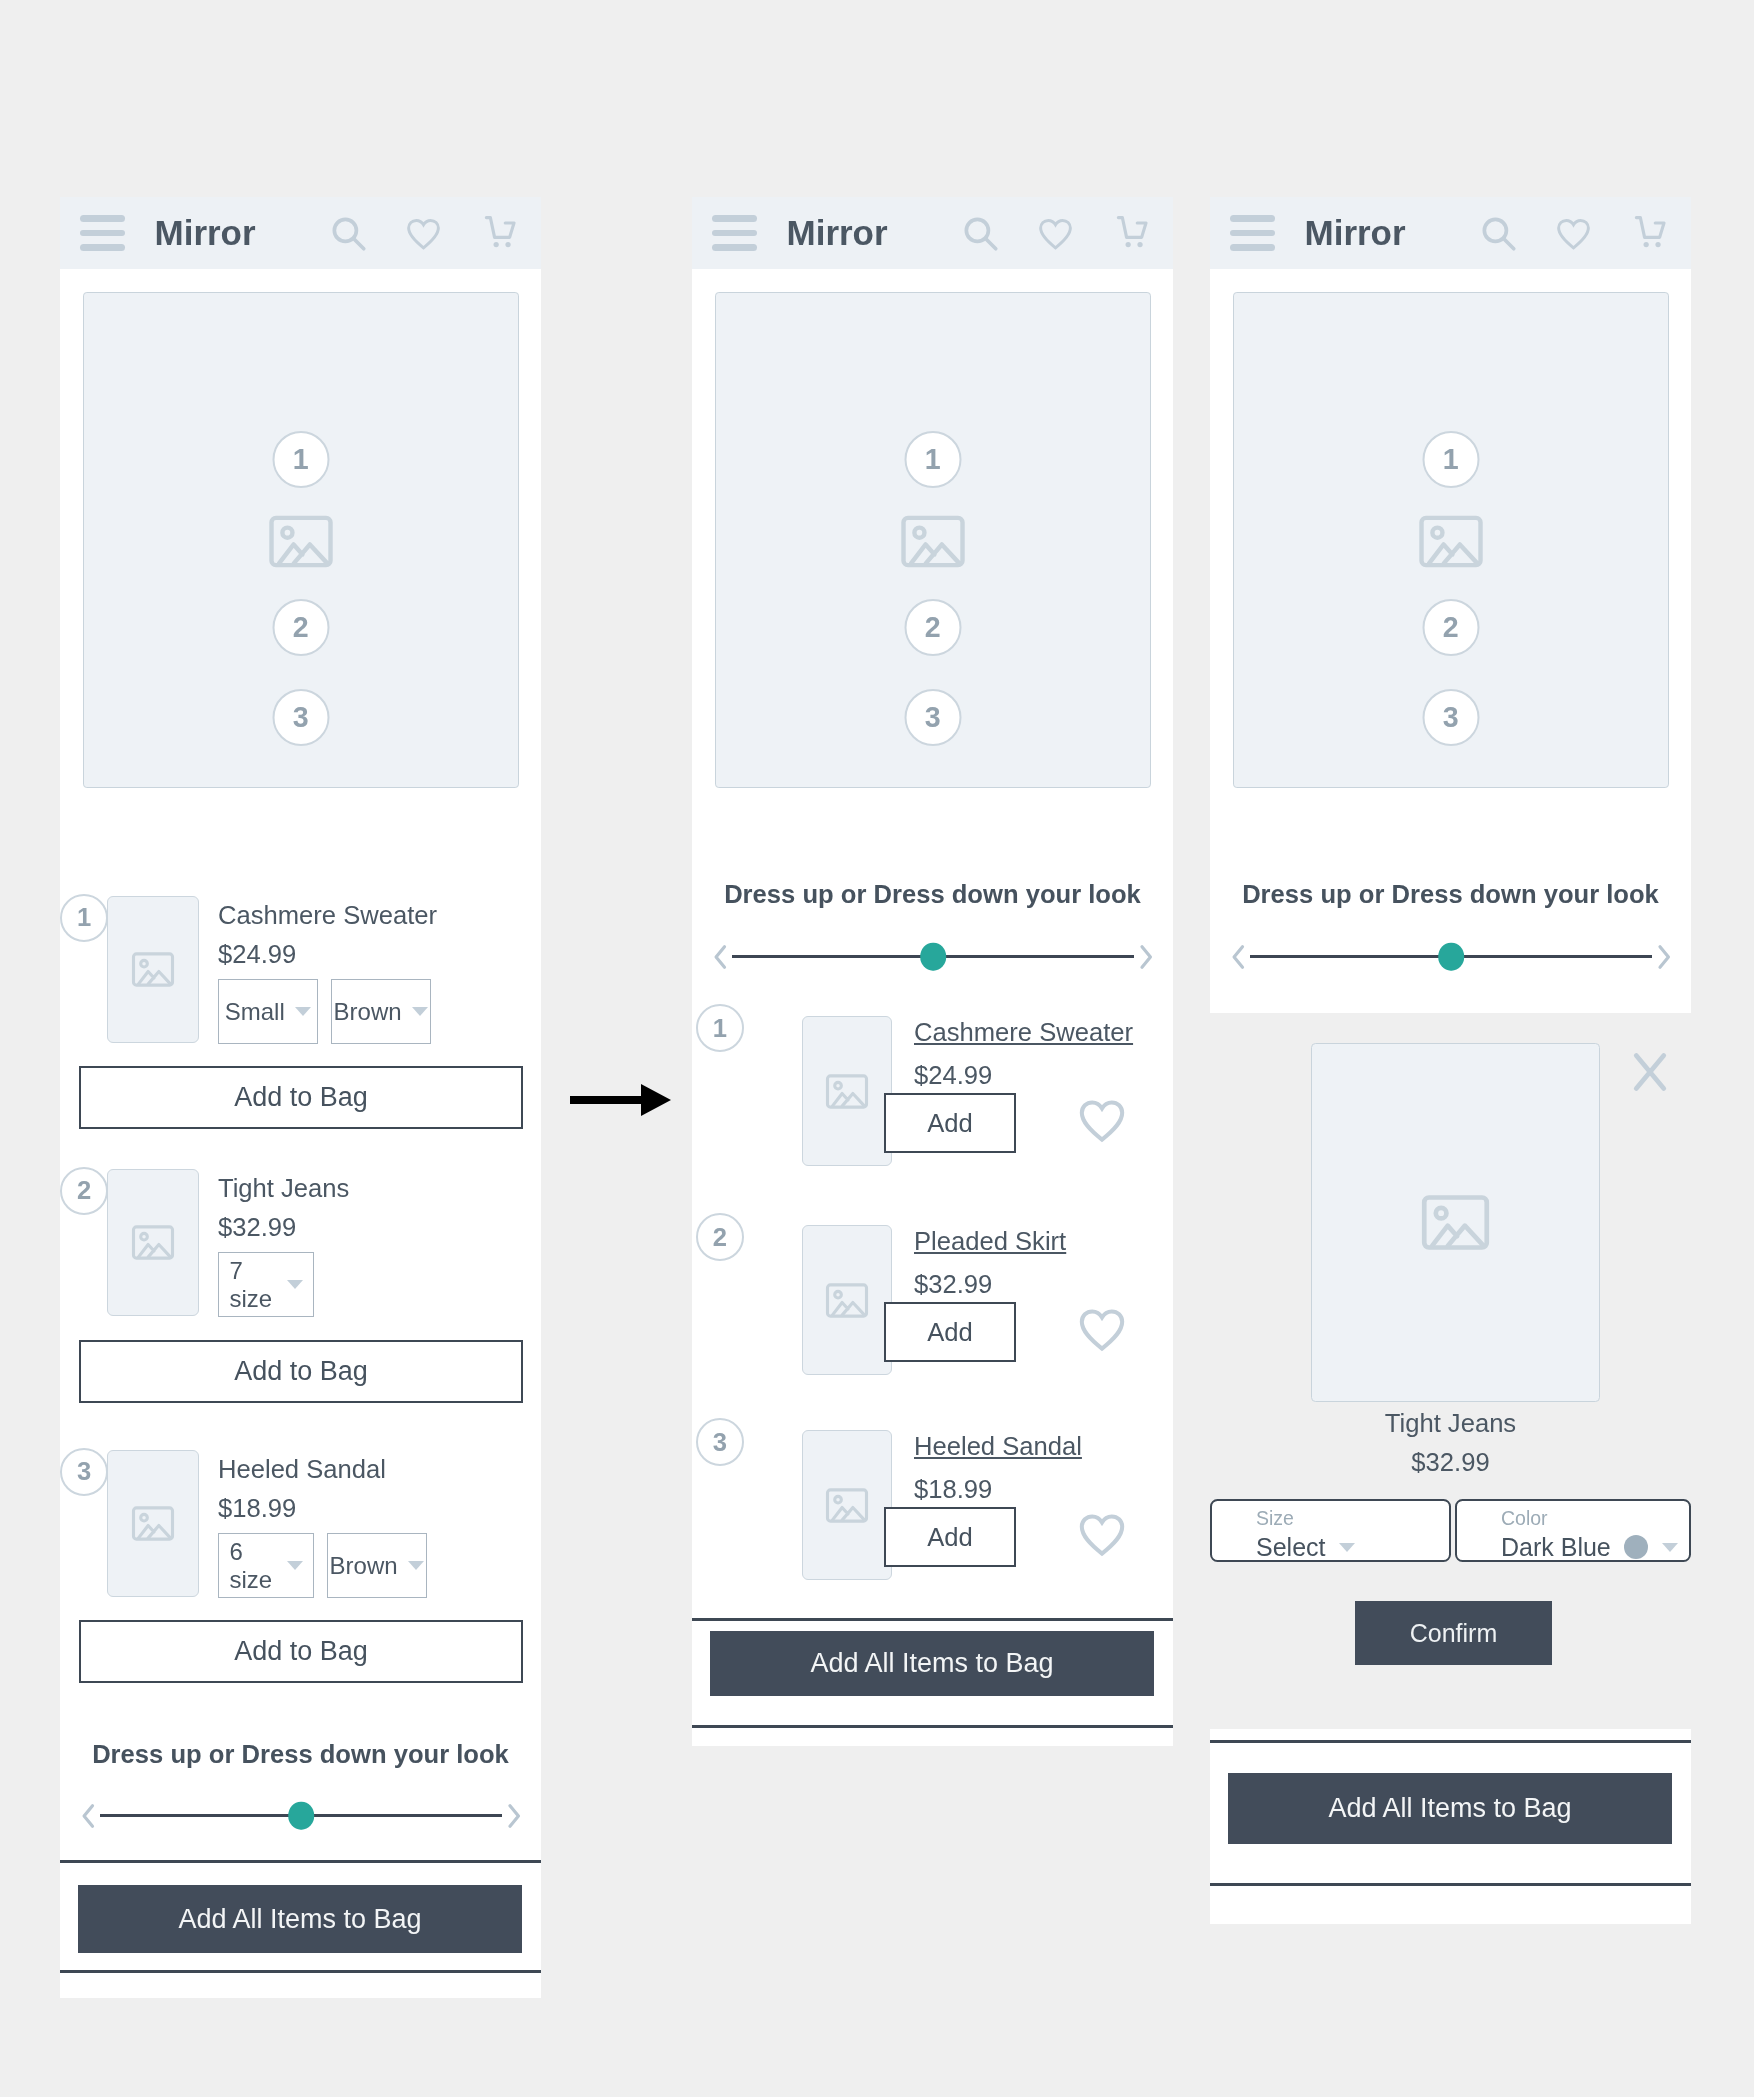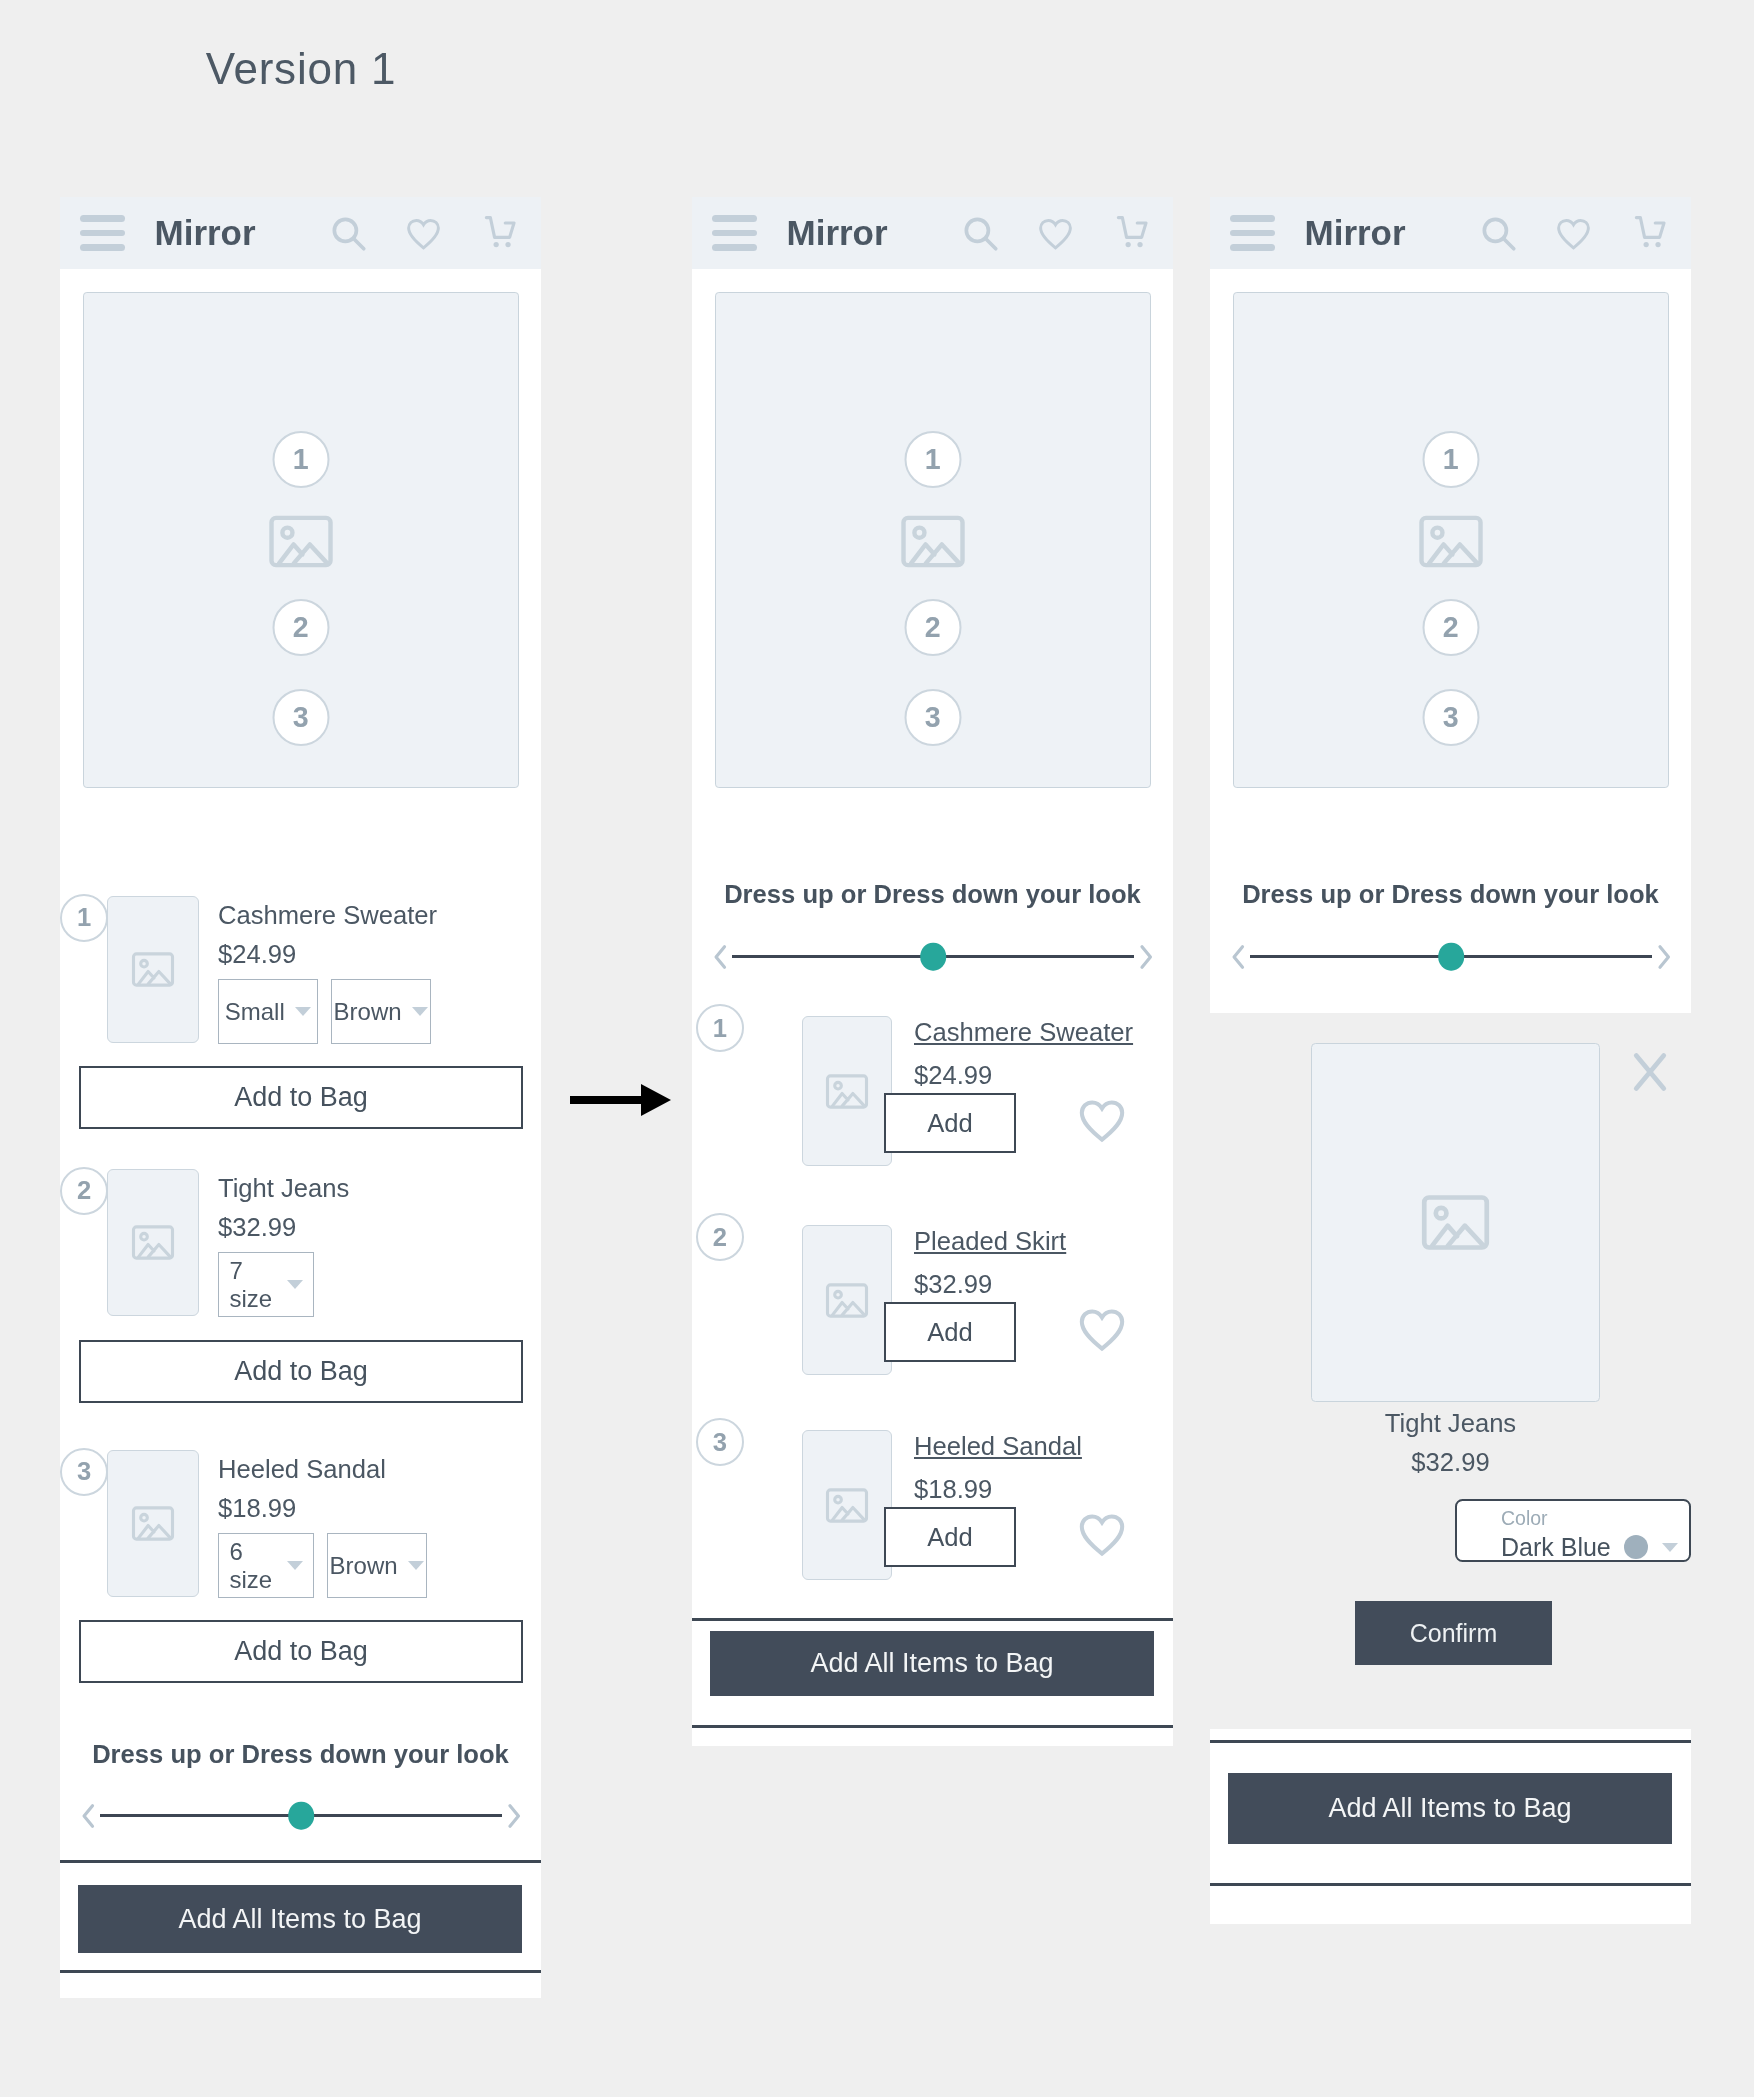--- a/index.html
+++ b/index.html
@@ -136,21 +136,20 @@
     position:absolute; left:71px; top:0; width:0; height:0;
     border-top:16px solid transparent; border-bottom:16px solid transparent;
     border-left:30px solid #000;
   }
 </style>
 </head>
 <body>
 
 <div class="canvas">
 
-  <div class="vtitle" style="left:113px">Version 1</div>
 
   <div class="flow-arrow">
     <span class="shaft"></span>
     <span class="head"></span>
   </div>
 
   <section class="phone" style="left:60px; top:197px; height:1801px">
 
     <header class="appbar">
       <div class="hamburger">
@@ -466,20 +465,27 @@
     <div class="modal-thumb">
       <svg width="75" height="63" viewBox="0 0 24 20" fill="none" stroke="#c9d4dc" stroke-width="1.5" stroke-linecap="round" stroke-linejoin="round">
           <rect x="2" y="2" width="20" height="16" rx="1.5"></rect>
           <circle cx="7.4" cy="7" r="1.7"></circle>
           <path d="M4.5 17.5 9.5 11l3 3.4M9.5 17.5 15 11l6 6.5"></path>
         </svg>
     </div>
     <div class="modal-name">Tight Jeans</div>
     <div class="modal-price">$32.99</div>
 
+    <div class="selbox selbox--size">
+      <div class="sel-label">Size</div>
+      <div class="sel-value">
+        <span>Select</span>
+        <span class="caret"></span>
+      </div>
+    </div>
     <div class="selbox selbox--color">
       <div class="sel-label">Color</div>
       <div class="sel-value">
         <span>Dark Blue</span>
         <span class="swatch"></span>
         <span class="caret"></span>
       </div>
     </div>
 
     <div class="confirm">Confirm</div>

